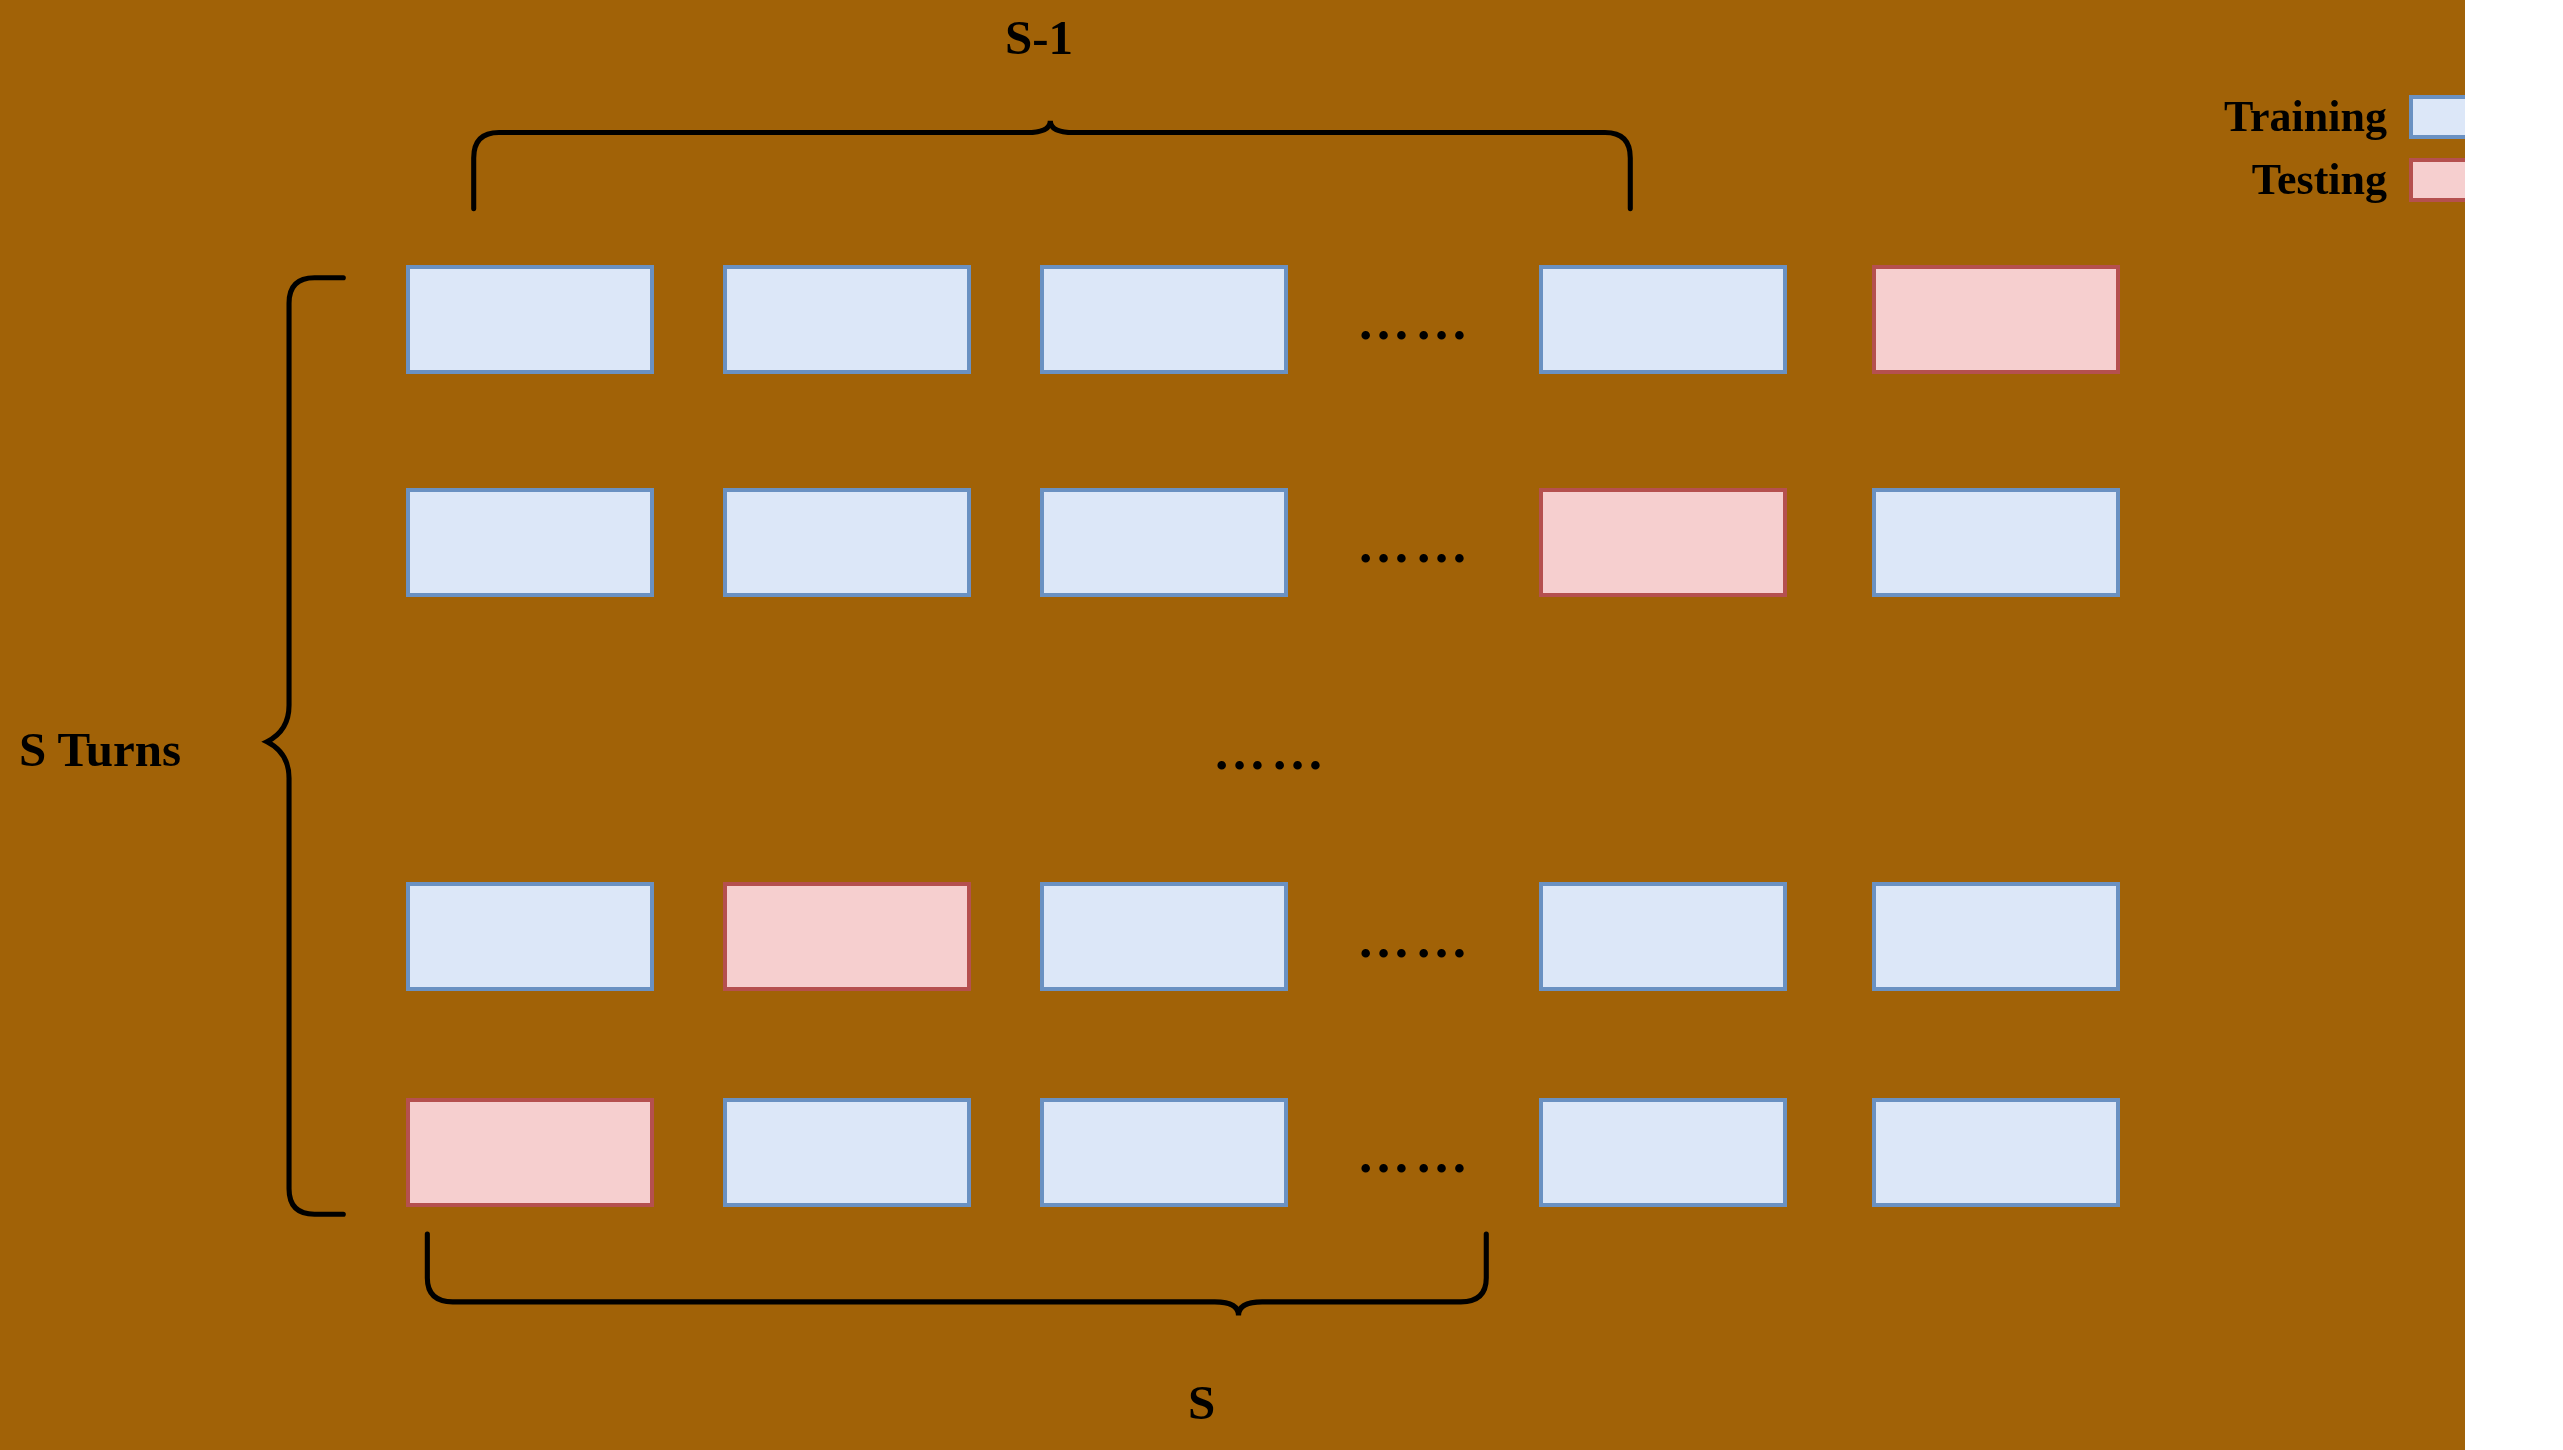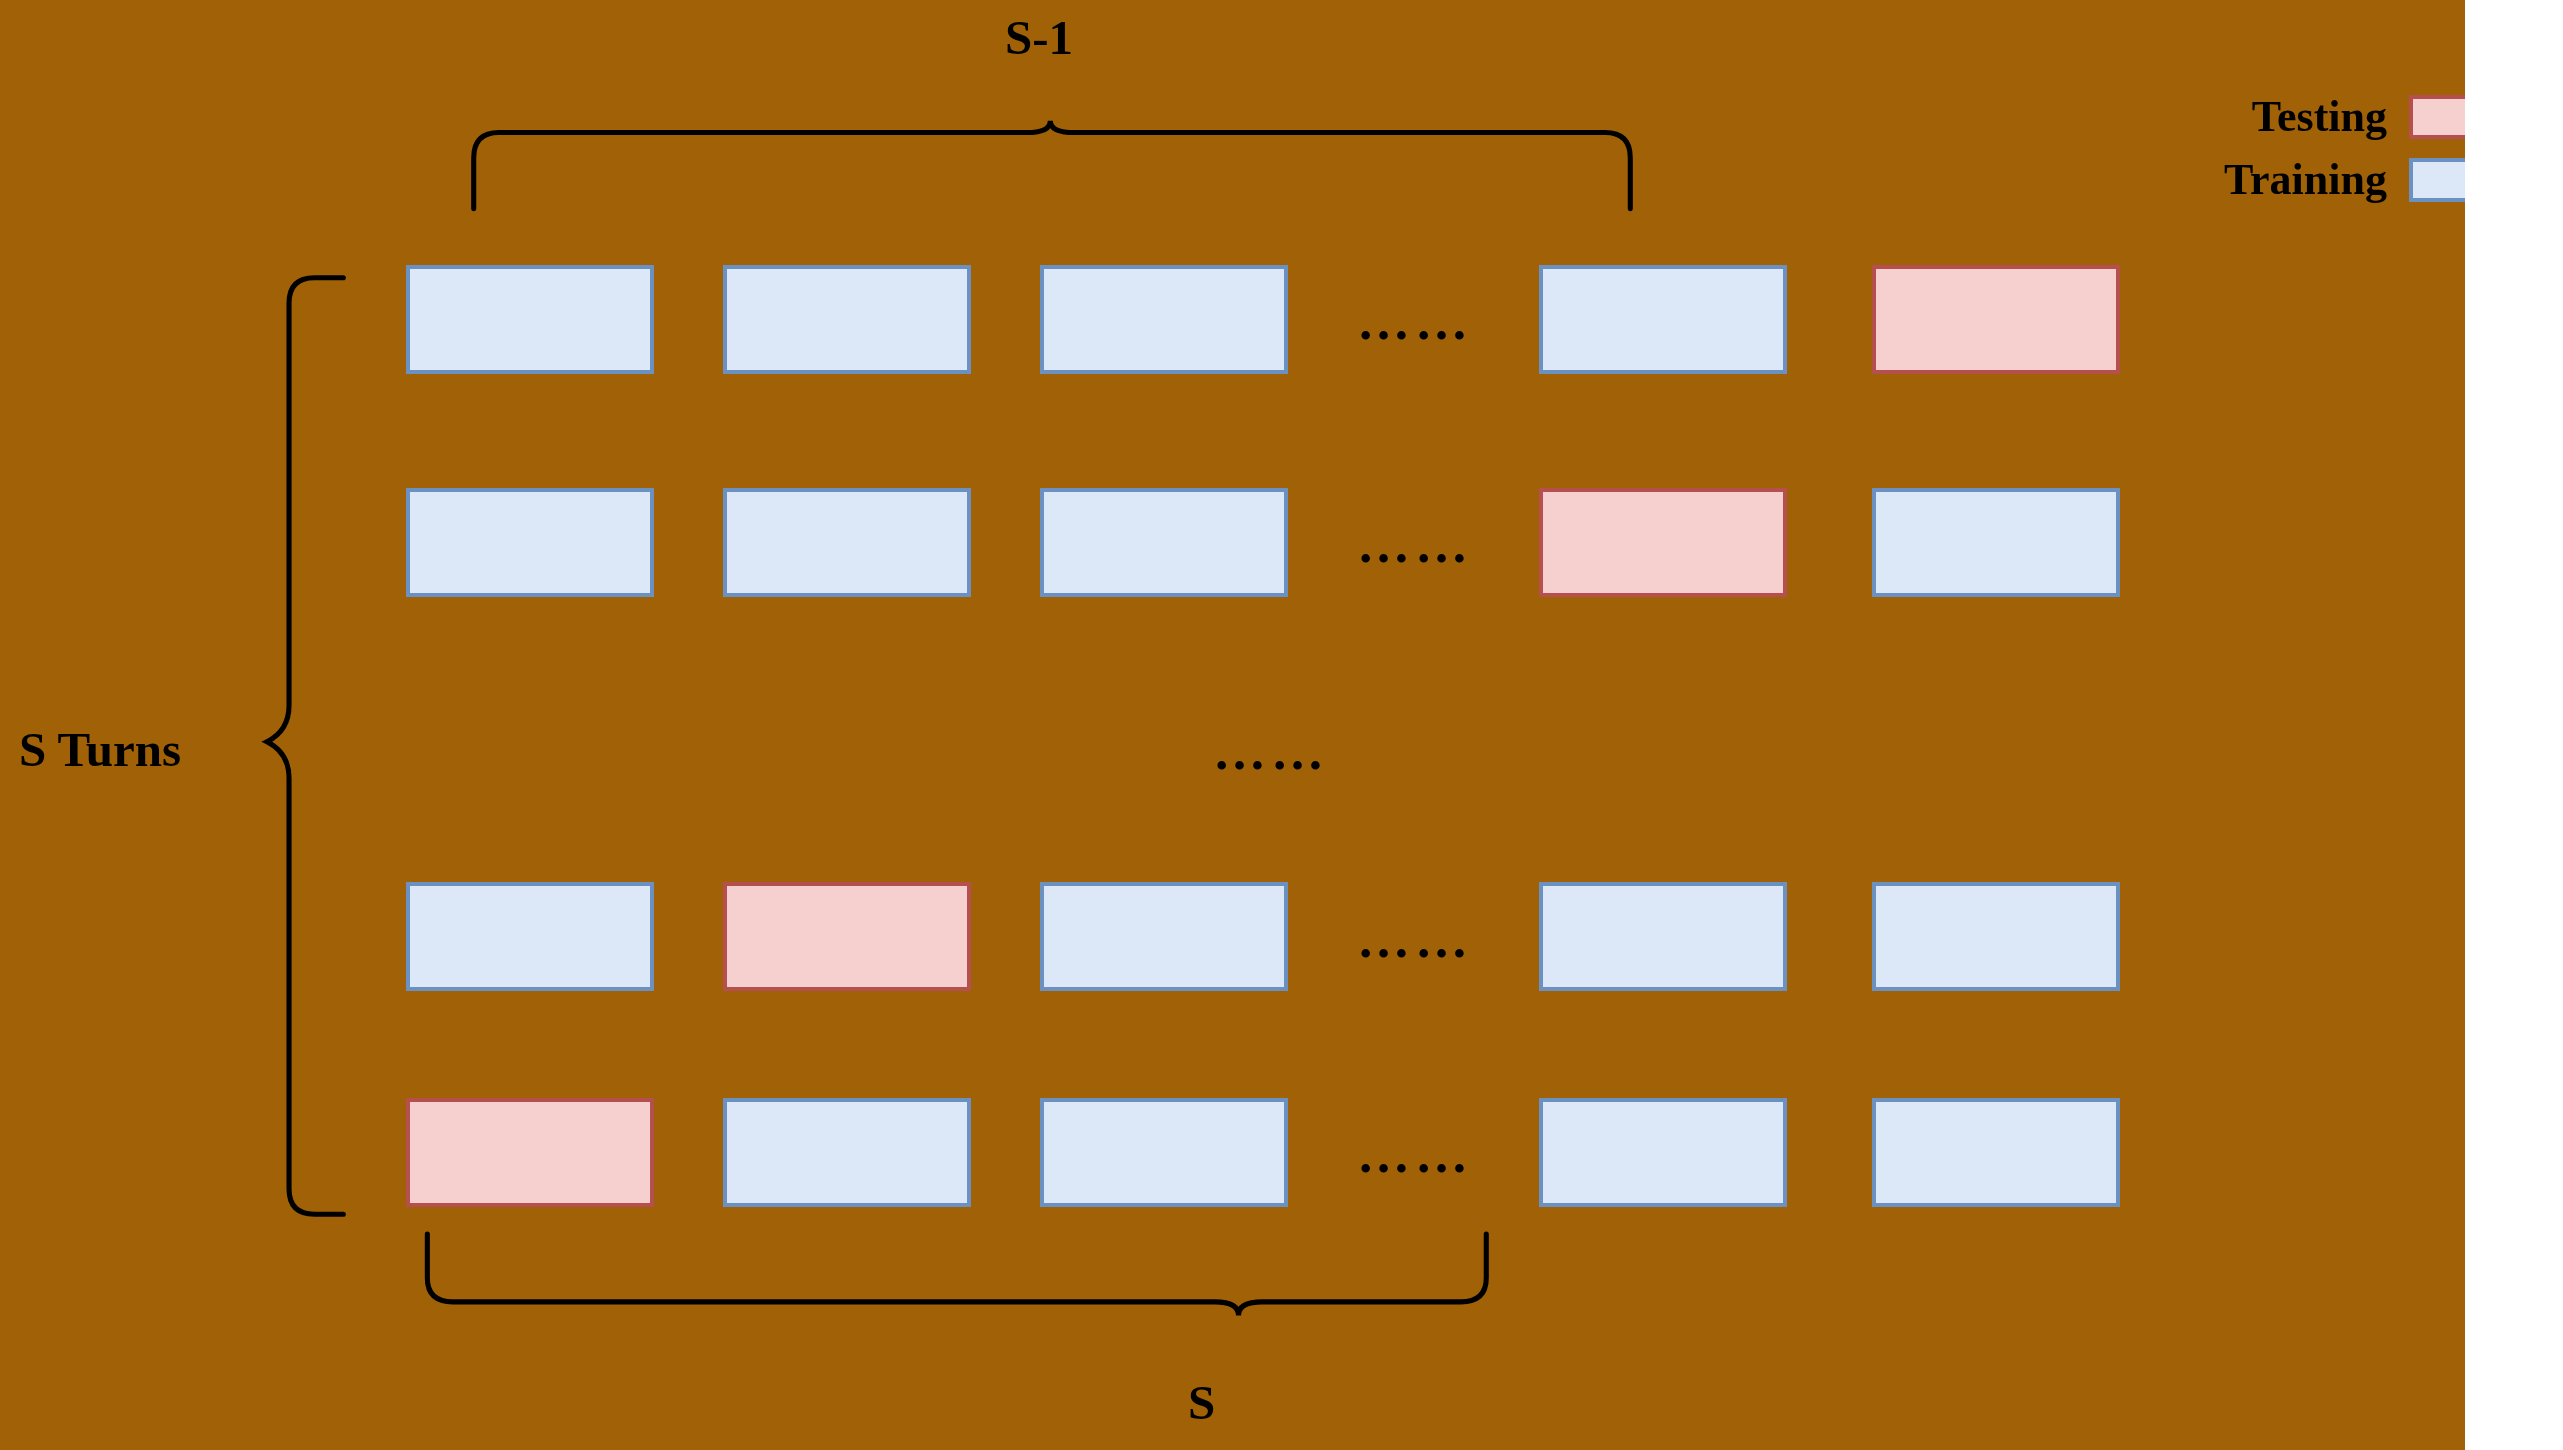--- a/index.html
+++ b/index.html
@@ -147,23 +147,23 @@
 
   <div class="cell testing" style="left:406px; top:1098px;"></div>
   <div class="cell training" style="left:723px; top:1098px;"></div>
   <div class="cell training" style="left:1040px; top:1098px;"></div>
   <div class="hdots" style="left:1357px; top:1128px;">……</div>
   <div class="cell training" style="left:1539px; top:1098px;"></div>
   <div class="cell training" style="left:1872px; top:1098px;"></div>
 
   <div id="legend">
     <div class="legend-row">
+      <span class="legend-label">Training</span>
+      <span class="legend-swatch training"></span>
+    </div>
+    <div class="legend-row">
       <span class="legend-label">Testing</span>
       <span class="legend-swatch testing"></span>
-    </div>
-    <div class="legend-row">
-      <span class="legend-label">Training</span>
-      <span class="legend-swatch training"></span>
     </div>
   </div>
 
 </div>
 
 
 </body></html>

